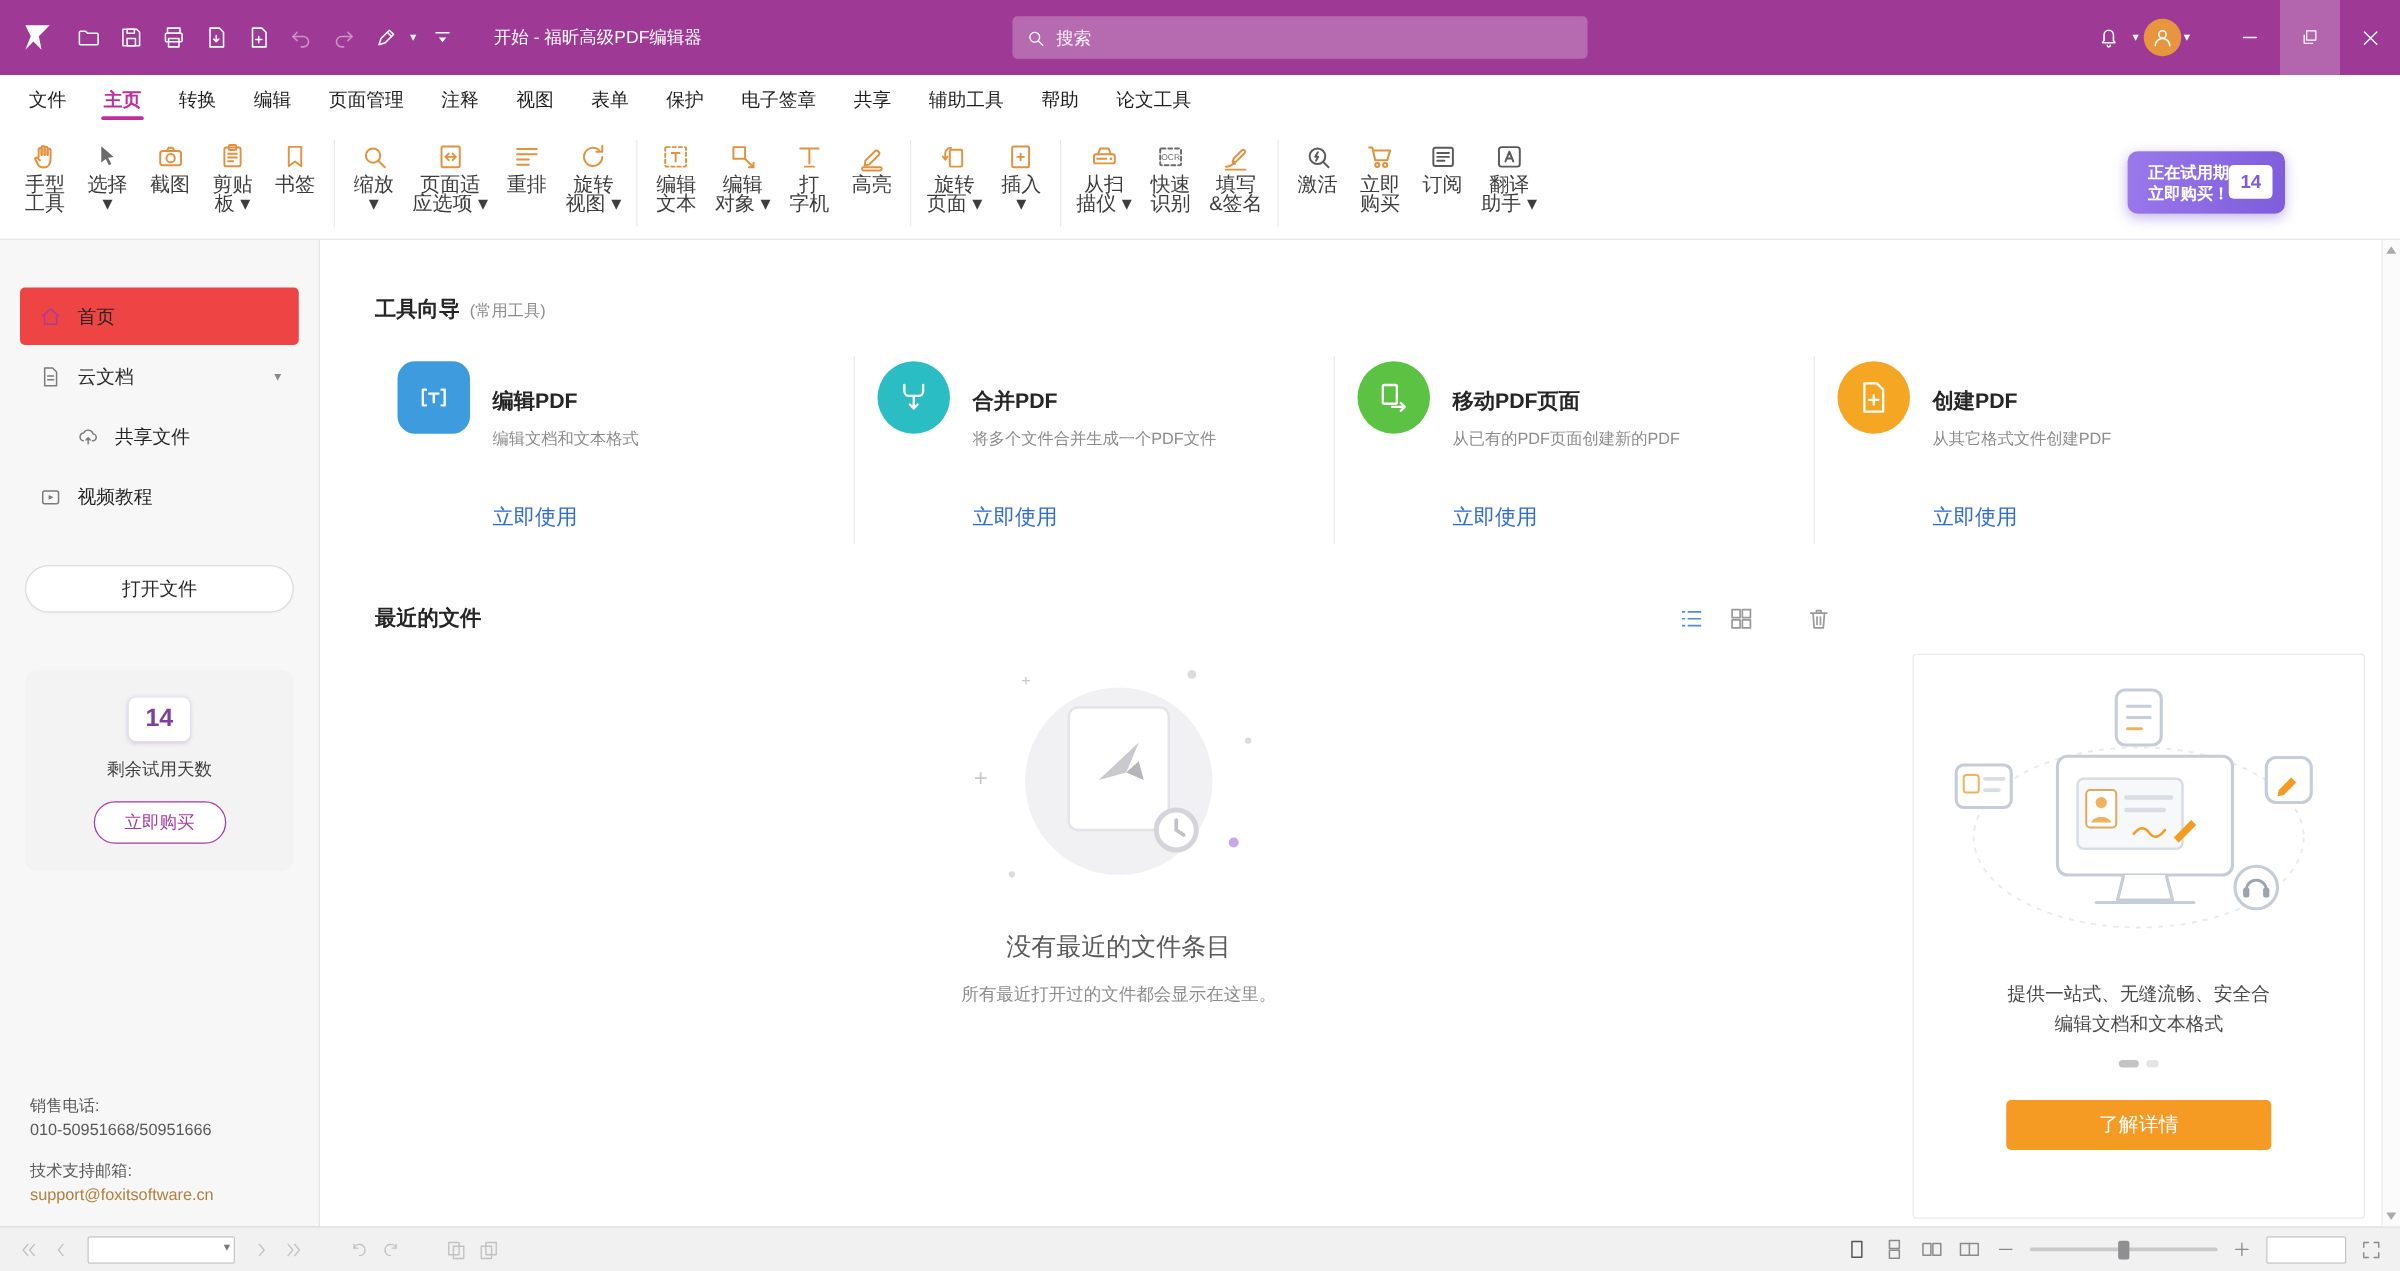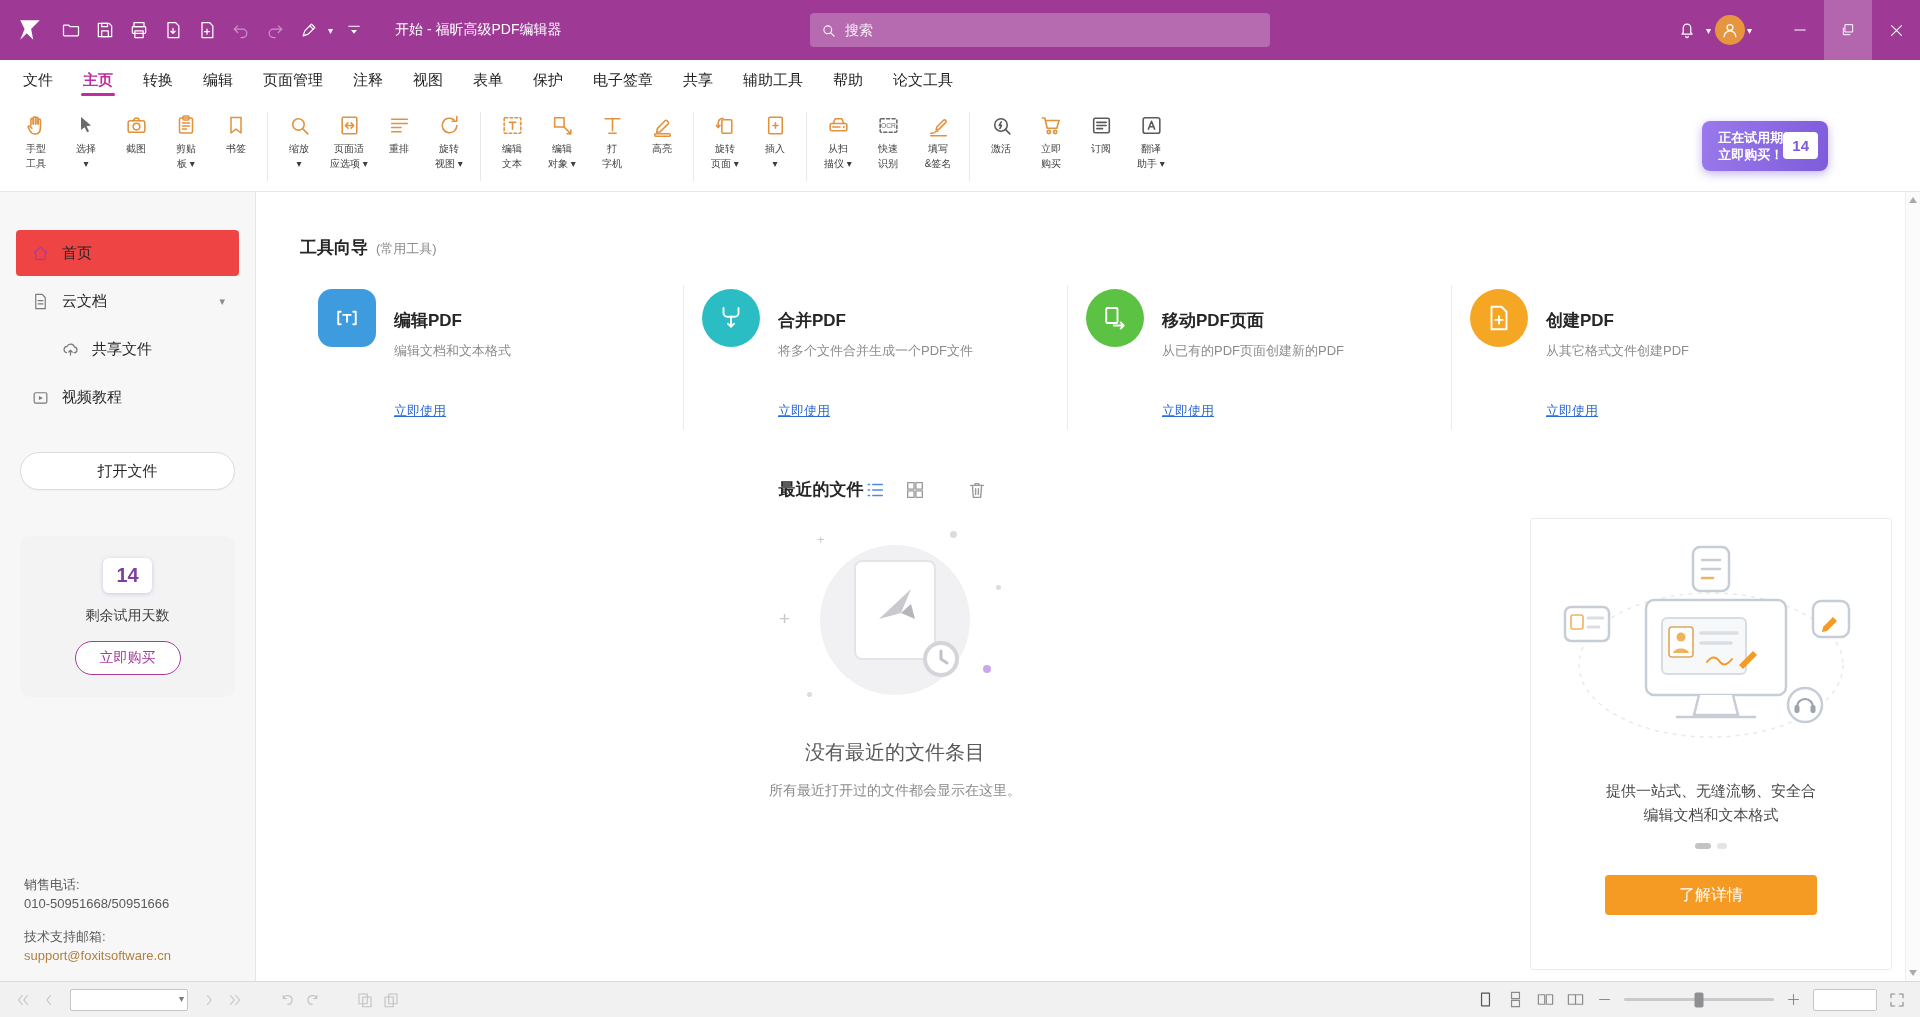--- a/index.html
+++ b/index.html
@@ -31,21 +31,21 @@
   .mitem{display:flex;align-items:center;padding:0 15px;font-size:15px;color:#1f1f1f;position:relative;cursor:default}
   .mitem.active{color:#BE2E9E;font-weight:bold}
   .mitem.active::after{content:"";position:absolute;left:13px;right:13px;bottom:4px;height:3px;background:#BE2E9E;border-radius:2px}
 
   
   .ribbon{height:92px;display:flex;align-items:flex-start;padding:6px 8px 0 12px;gap:2px;position:relative;border-bottom:1px solid #E6E6E6;flex:0 0 auto;background:#fff}
   .rbtn{min-width:48px;padding:3px 5px;display:flex;flex-direction:column;align-items:center;text-align:center;border-radius:4px}
   .ric{height:32px;display:flex;align-items:center;justify-content:center;color:#E2913C}
   .ric.dark{color:#5A5A5A}
   .ric.gray{color:#6b6b6b}
-  .rl{font-size:10px;line-height:15px;color:#3d3d3d;white-space:nowrap}
+  .rl{font-size:16px;line-height:15px;color:#3d3d3d;white-space:nowrap}
   .rl:empty{display:none}
   .rsep{width:1px;align-self:stretch;background:#E9E9E9;margin:6px 5px 10px}
   .trial-badge{position:absolute;right:92px;top:50%;transform:translateY(-50%);display:flex;align-items:center;background:linear-gradient(100deg,#9A79EC,#7E5CDB);border-radius:8px;padding:8px 10px 8px 16px;box-shadow:0 3px 10px rgba(125,92,220,.45)}
   .trial-badge .txt{color:#fff;font-size:13px;line-height:17px;font-weight:bold}
   .trial-badge .days{background:#fff;color:#7E5CDB;font-weight:bold;border-radius:4px;padding:5px 9px;font-size:15px}
 
   
   .bodyrow{flex:1;display:flex;min-height:0}
   .sidebar{width:256px;background:#F7F7F8;border-right:1px solid #E5E5E5;display:flex;flex-direction:column;padding-top:38px;flex:0 0 auto}
   .side-item{height:46px;display:flex;align-items:center;gap:12px;padding:0 14px;margin:0 16px 2px;border-radius:4px;font-size:15px;color:#262626}
@@ -72,25 +72,25 @@
   .sec-sub{font-size:13px;color:#8C8C8C;font-weight:normal;margin-left:4px}
   .cards{display:flex;margin-top:26px;max-width:1535px}
   .card{flex:1;display:grid;grid-template-columns:58px 1fr;column-gap:18px;row-gap:42px;padding:4px 16px 10px 18px}
   .card + .card{border-left:1px solid #ECECEC}
   .cic-box{width:58px;height:58px;display:flex;align-items:center;justify-content:center;color:#fff}
   .rounded-sq{border-radius:14px}
   .circle{border-radius:50%}
   .c-blue{background:#3E9BDD}.c-teal{background:#2BBDC4}.c-green{background:#5BC243}.c-orange{background:#F5A623}
   .card .ttl{font-size:17px;font-weight:bold;color:#262626;margin-top:20px}
   .card .desc{font-size:13px;color:#8C8C8C;margin-top:10px}
-  .card .lnk{grid-column:2;font-size:13px;color:#2E6BD6;text-decoration:underline;justify-self:start}
+  .card .lnk{grid-column:2;font-size:17px;color:#2E6BD6;justify-self:start}
 
   .recent{display:flex;margin-top:48px}
   .recent-left{flex:1;margin-right:40px;min-width:0}
-  .recent-header{display:flex;justify-content:center;align-items:center;padding-right:24px}
+  .recent-header{display:flex;justify-content:space-between;align-items:center;padding-right:24px}
   .recent-actions{display:flex;align-items:center;gap:18px}
   .ract{color:#9a9a9a}
   .ract.active{color:#4C8BE8}
   .ract.trash{margin-left:22px}
   .empty{text-align:center;margin-top:30px}
   .illus{position:relative;width:220px;height:178px;margin:0 auto}
   .big-circle{position:absolute;left:35px;top:14px;width:150px;height:150px;border-radius:50%;background:#F1F1F3}
   .doc-svg{position:absolute;left:68px;top:28px}
   .clock-svg{position:absolute;left:136px;top:108px}
   .spark{position:absolute;color:#C9C9CC;font-size:19px;line-height:1}

